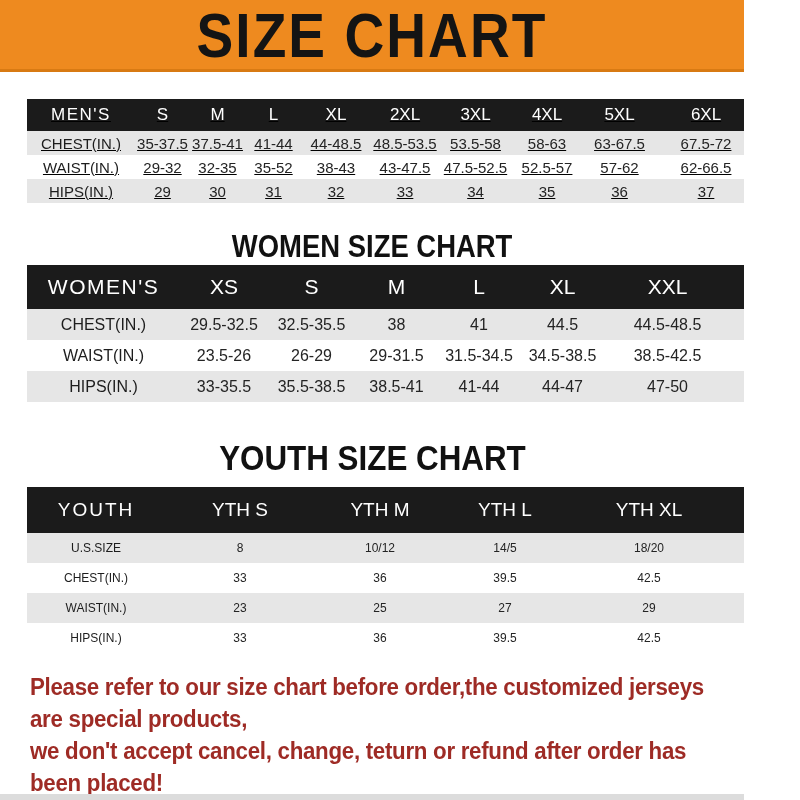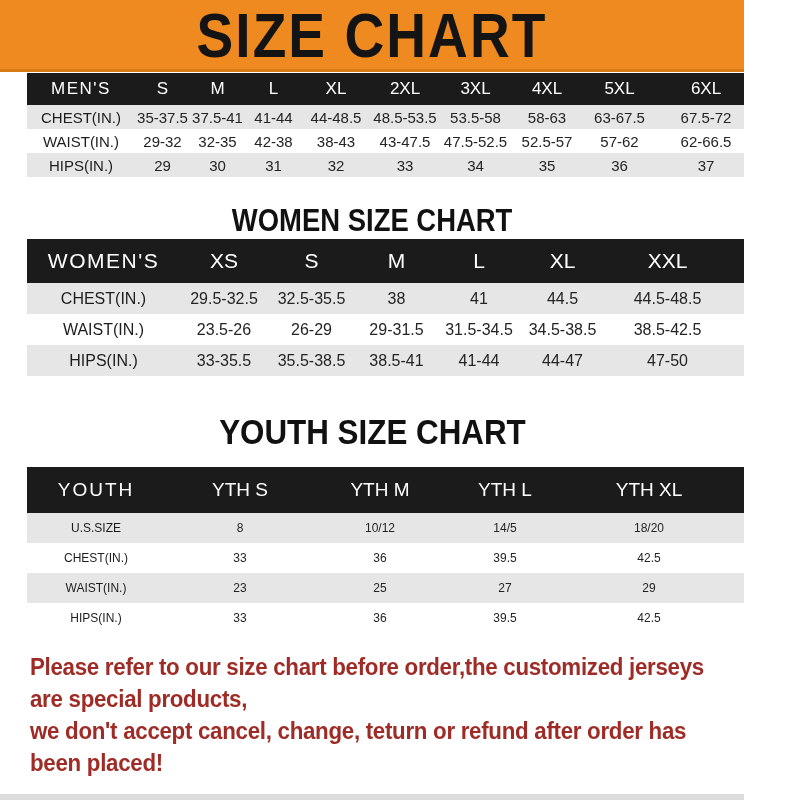--- a/index.html
+++ b/index.html
@@ -20,35 +20,35 @@
   
   table.size-table { border-collapse:collapse; table-layout:fixed; width:745px; margin-left:27px; }
   table.size-table th, table.size-table td { padding:0; text-align:center; overflow:hidden; white-space:nowrap; }
   tr.band th { background:#1B1B1B; color:#ffffff; font-weight:normal; }
   th.corner { text-align:left; padding-left:12px; font-weight:bold; }
   tr.stripe td { background:#E6E6E6; }
   td { color:#242424; }
   td.row-label { color:#1d1d1d; }
 
   
-  .men-table { margin-top:1px; }
+  .men-table { margin-top:27px;text-decoration:underline; }
   .men-table tr.band th { height:32px; font-size:17px; }
   .men-table th.corner { font-size:23px; letter-spacing:1.5px; }
   .men-table td { height:24px; font-size:15px; }
   .men-table th:last-child, .men-table td:last-child { padding-right:16px; }
 
   
   .women-table { }
   .women-table tr.band th { height:44px; font-size:21px; }
   .women-table th.corner { font-size:26px; letter-spacing:1.5px; }
   .women-table td { height:31px; font-size:16px; }
   .women-table th:last-child, .women-table td:last-child { padding-right:42px; }
 
   
-  .youth-table { margin-top:17px; }
+  .youth-table { margin-top:11px; }
   .youth-table tr.band th { height:46px; font-size:19px; }
   .youth-table th.corner { font-size:26px; letter-spacing:2px; }
   .youth-table td { height:30px; font-size:12px; }
   .youth-table th:last-child, .youth-table td:last-child { padding-right:39px; }
 
   
   .footer-note { margin-top:18px; padding-left:30px; color:#9E2B25; font-size:23px; line-height:32px; font-weight:bold; }
   .footer-note .line { display:block; transform:scaleX(0.97); transform-origin:left center; letter-spacing:-0.3px; }
 
   .bottom-strip { position:absolute; left:0; bottom:0; width:100%; height:6px; background:#DCDCDC; }
@@ -98,21 +98,21 @@
       <td>48.5-53.5</td>
       <td>53.5-58</td>
       <td>58-63</td>
       <td>63-67.5</td>
       <td>67.5-72</td>
     </tr>
     <tr>
       <td class="row-label">WAIST(IN.)</td>
       <td>29-32</td>
       <td>32-35</td>
-      <td>42-38</td>
+      <td>35-52</td>
       <td>38-43</td>
       <td>43-47.5</td>
       <td>47.5-52.5</td>
       <td>52.5-57</td>
       <td>57-62</td>
       <td>62-66.5</td>
     </tr>
     <tr class="stripe">
       <td class="row-label">HIPS(IN.)</td>
       <td>29</td>

